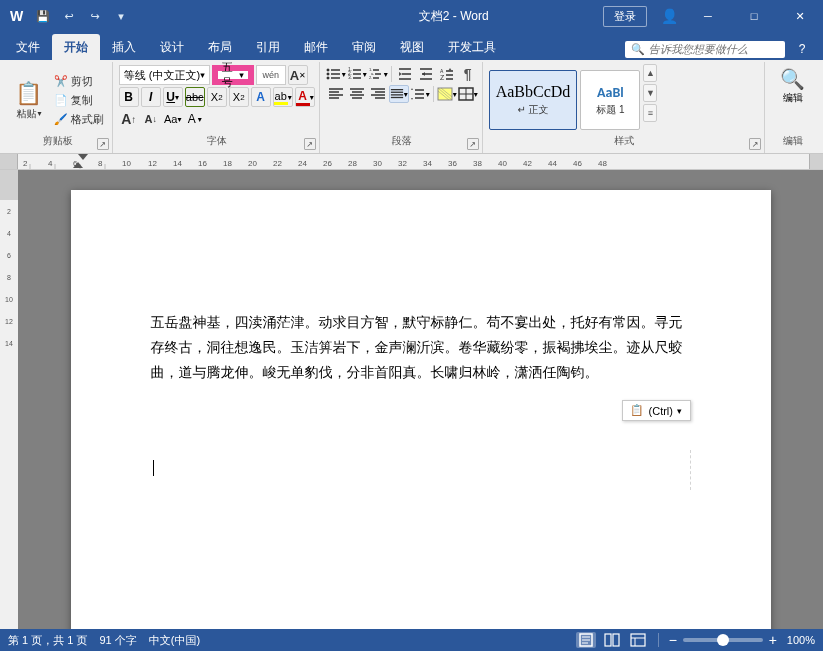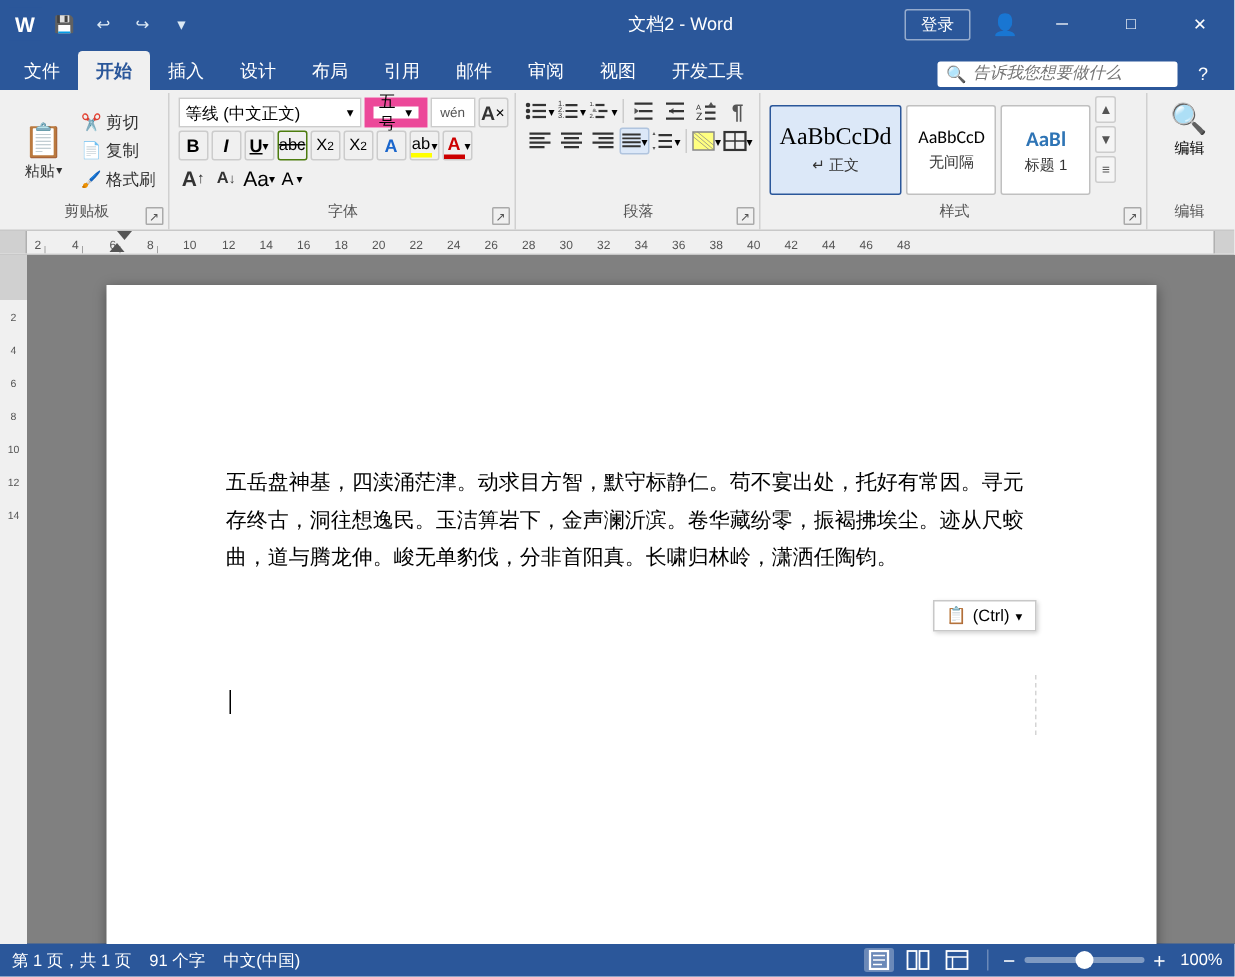--- a/index.html
+++ b/index.html
@@ -525,21 +525,21 @@
         <span>🖌️</span>
         <span>格式刷</span>
       </div>
     </div>
     <div class="ribbon-group-label">剪贴板</div>
     <div class="ribbon-expand">↗</div>
   </div>
 
   <div class="font-group">
     <div class="font-row1">
-      <div class="font-select" style="width:122px;">
+      <div class="font-select" style="width:91px;">
         <span style="font-size:11px;overflow:hidden;white-space:nowrap;max-width:95px;">等线 (中文正文)</span>
         <span style="font-size:9px;">▾</span>
       </div>
       <div class="size-select">
         <span style="font-size:11px;">五号</span>
         <span style="font-size:9px;">▾</span>
       </div>
       <div class="wen-box">
         <span style="font-size:9px;color:#555;">wén</span>
       </div>
@@ -579,21 +579,21 @@
     <div class="font-row3">
       <div class="icon-btn">
         <span style="font-size:14px;font-weight:bold;color:#333;">A</span>
         <span style="font-size:10px;font-weight:bold;color:#333;">↑</span>
       </div>
       <div class="icon-btn">
         <span style="font-size:11px;font-weight:bold;color:#333;">A</span>
         <span style="font-size:9px;font-weight:bold;color:#333;">↓</span>
       </div>
       <div class="icon-btn">
-        <span style="font-size:14px;">Aa</span>
+        <span style="font-size:11px;">Aa</span>
         <span style="font-size:8px;">▾</span>
       </div>
       <div class="icon-btn">
         <span style="font-size:12px;letter-spacing:2px;">A</span>
         <span style="font-size:8px;">▾</span>
       </div>
     </div>
     <div class="ribbon-group-label">字体</div>
     <div class="ribbon-expand">↗</div>
   </div>
@@ -728,26 +728,20 @@
     <div class="ribbon-group-label">段落</div>
     <div class="ribbon-expand">↗</div>
   </div>
 
   <div class="styles-group">
     <div class="styles-row">
       <div class="style-item active">
         <div>
           <div style="font-size:16px;font-family:Liberation Serif, serif;">AaBbCcDd</div>
           <div style="font-size:10px;color:#333;margin-top:2px;">↵ 正文</div>
-        </div>
-      </div>
-      <div class="style-item">
-        <div>
-          <div style="font-size:12px;font-family:Calibri,sans-serif;">AaBbCcD</div>
-          <div style="font-size:10px;color:#333;margin-top:2px;">无间隔</div>
         </div>
       </div>
       <div class="style-item">
         <div>
           <div style="font-size:14px;font-family:Calibri,sans-serif;color:#2e74b5;font-weight:bold;">AaBl</div>
           <div style="font-size:10px;color:#333;margin-top:2px;">标题 1</div>
         </div>
       </div>
       <div class="styles-scroll">
         <div class="styles-scroll-btn">▲</div>

